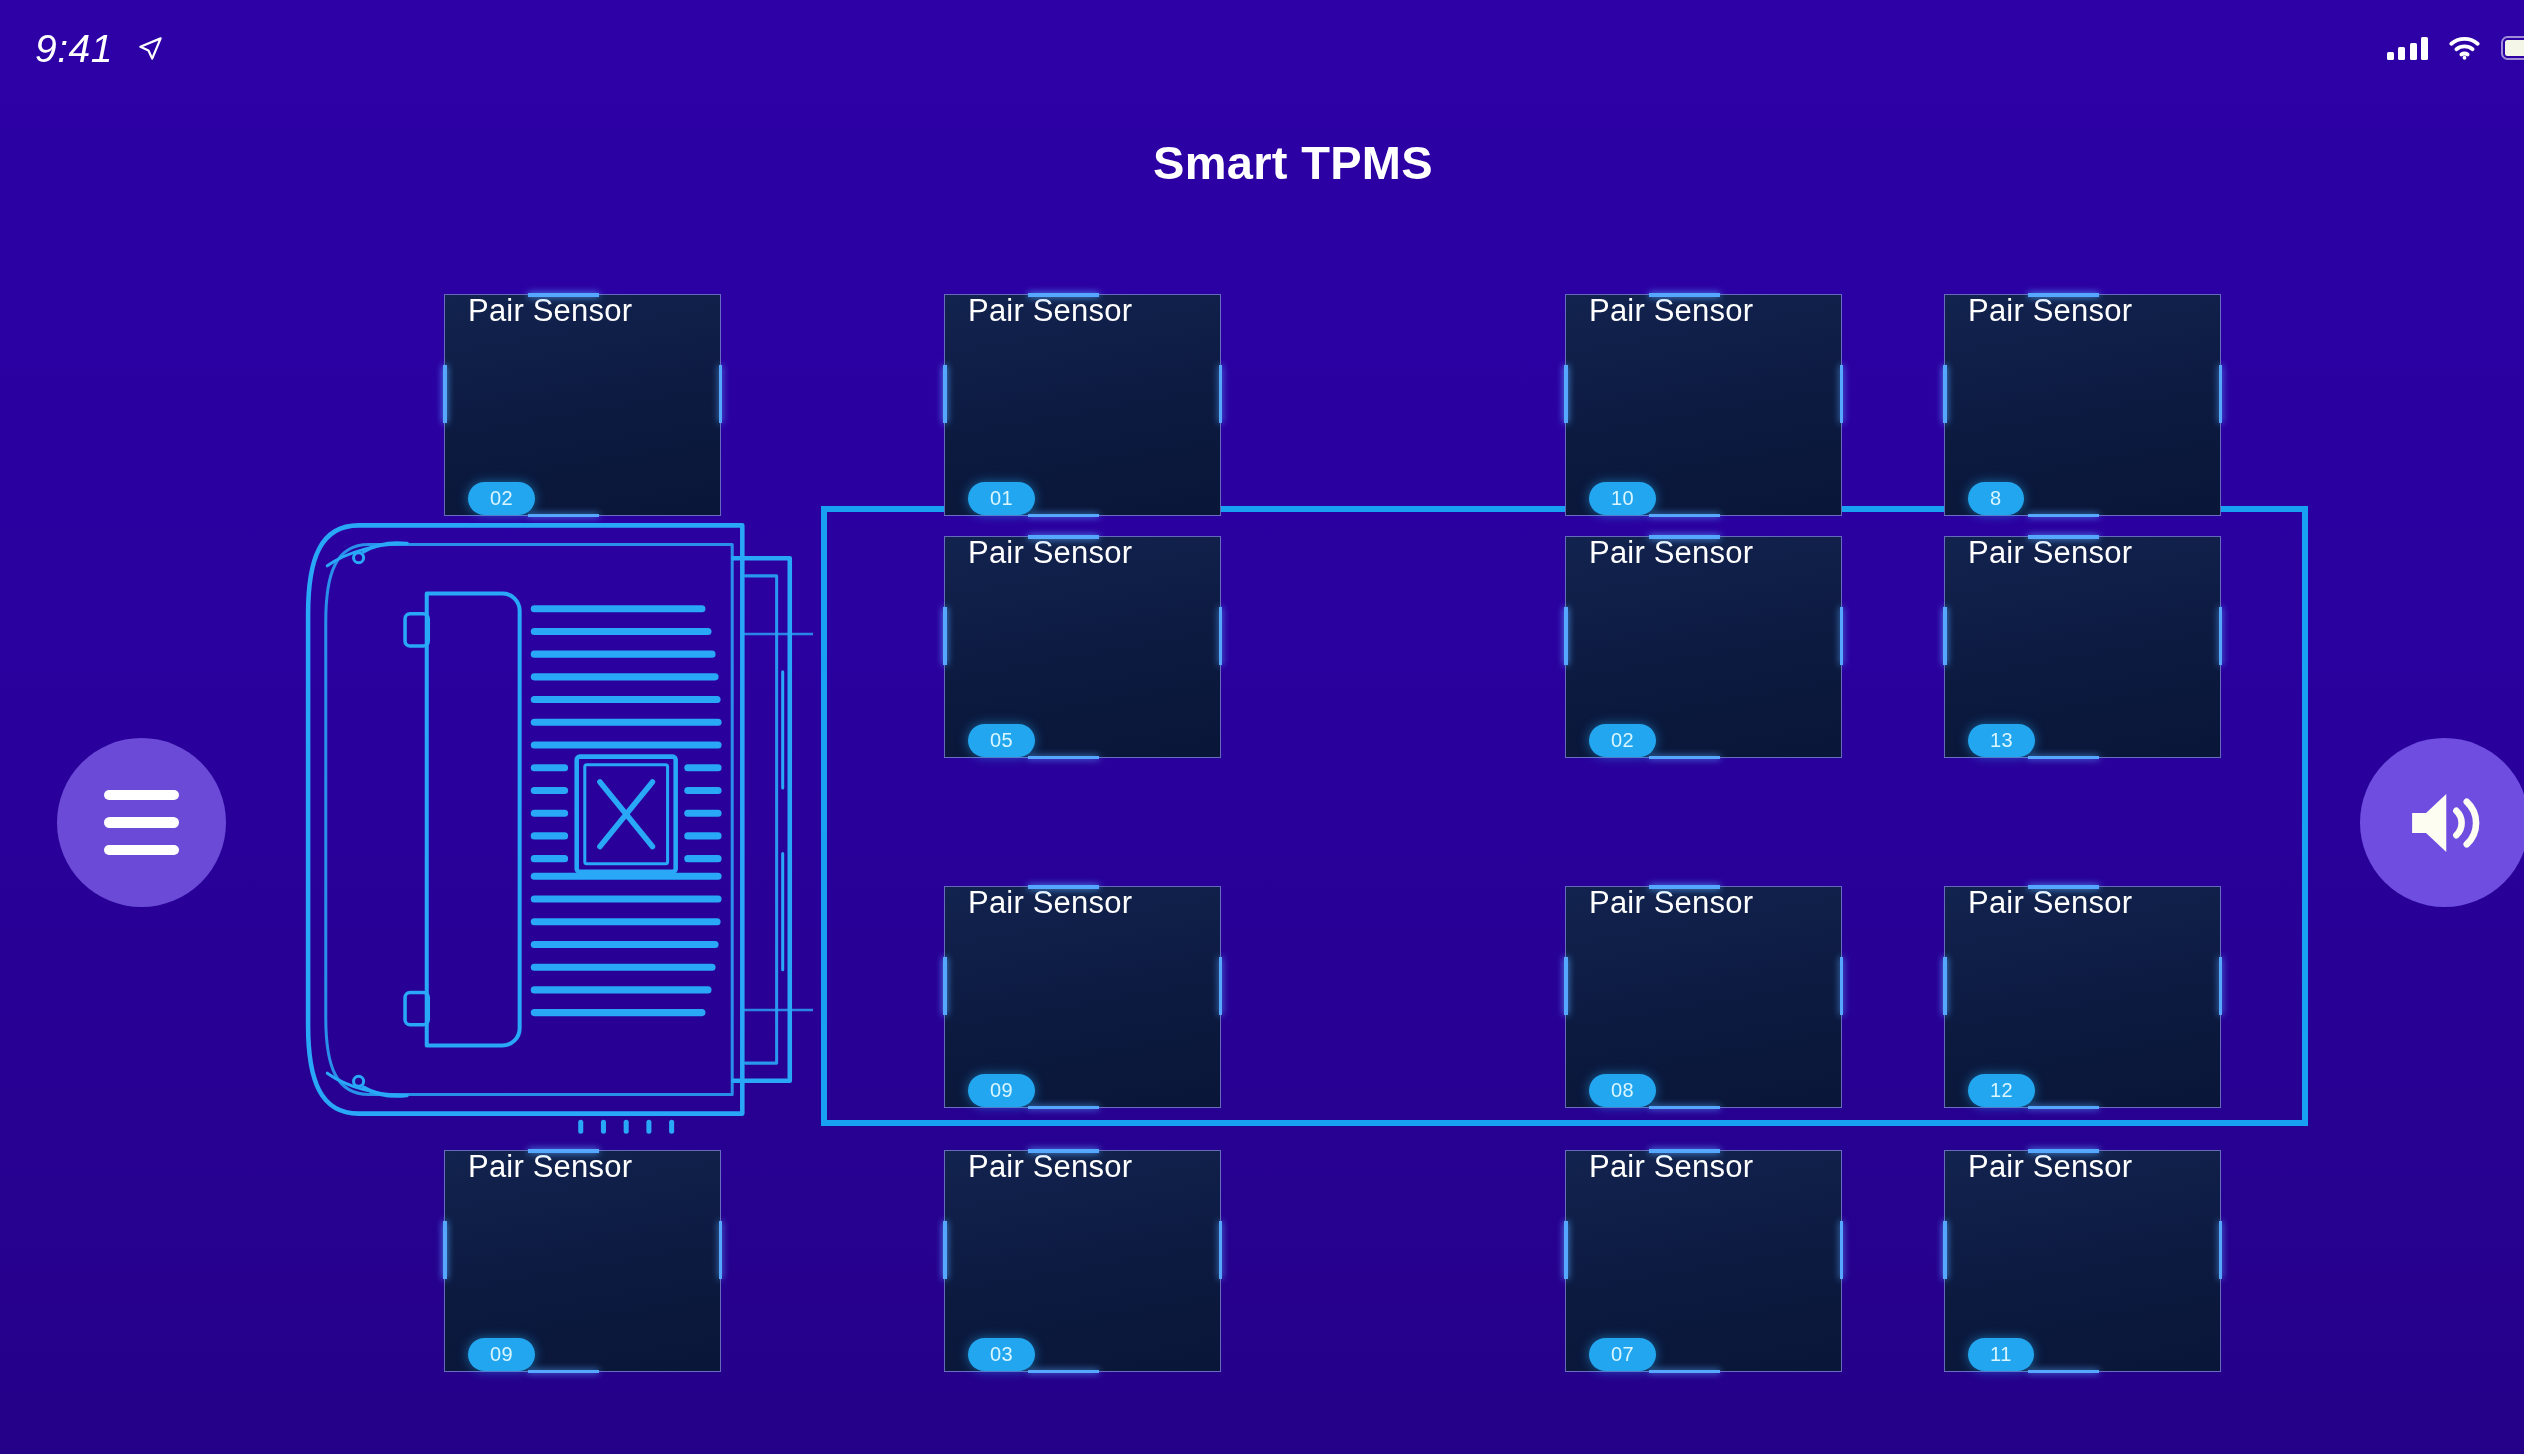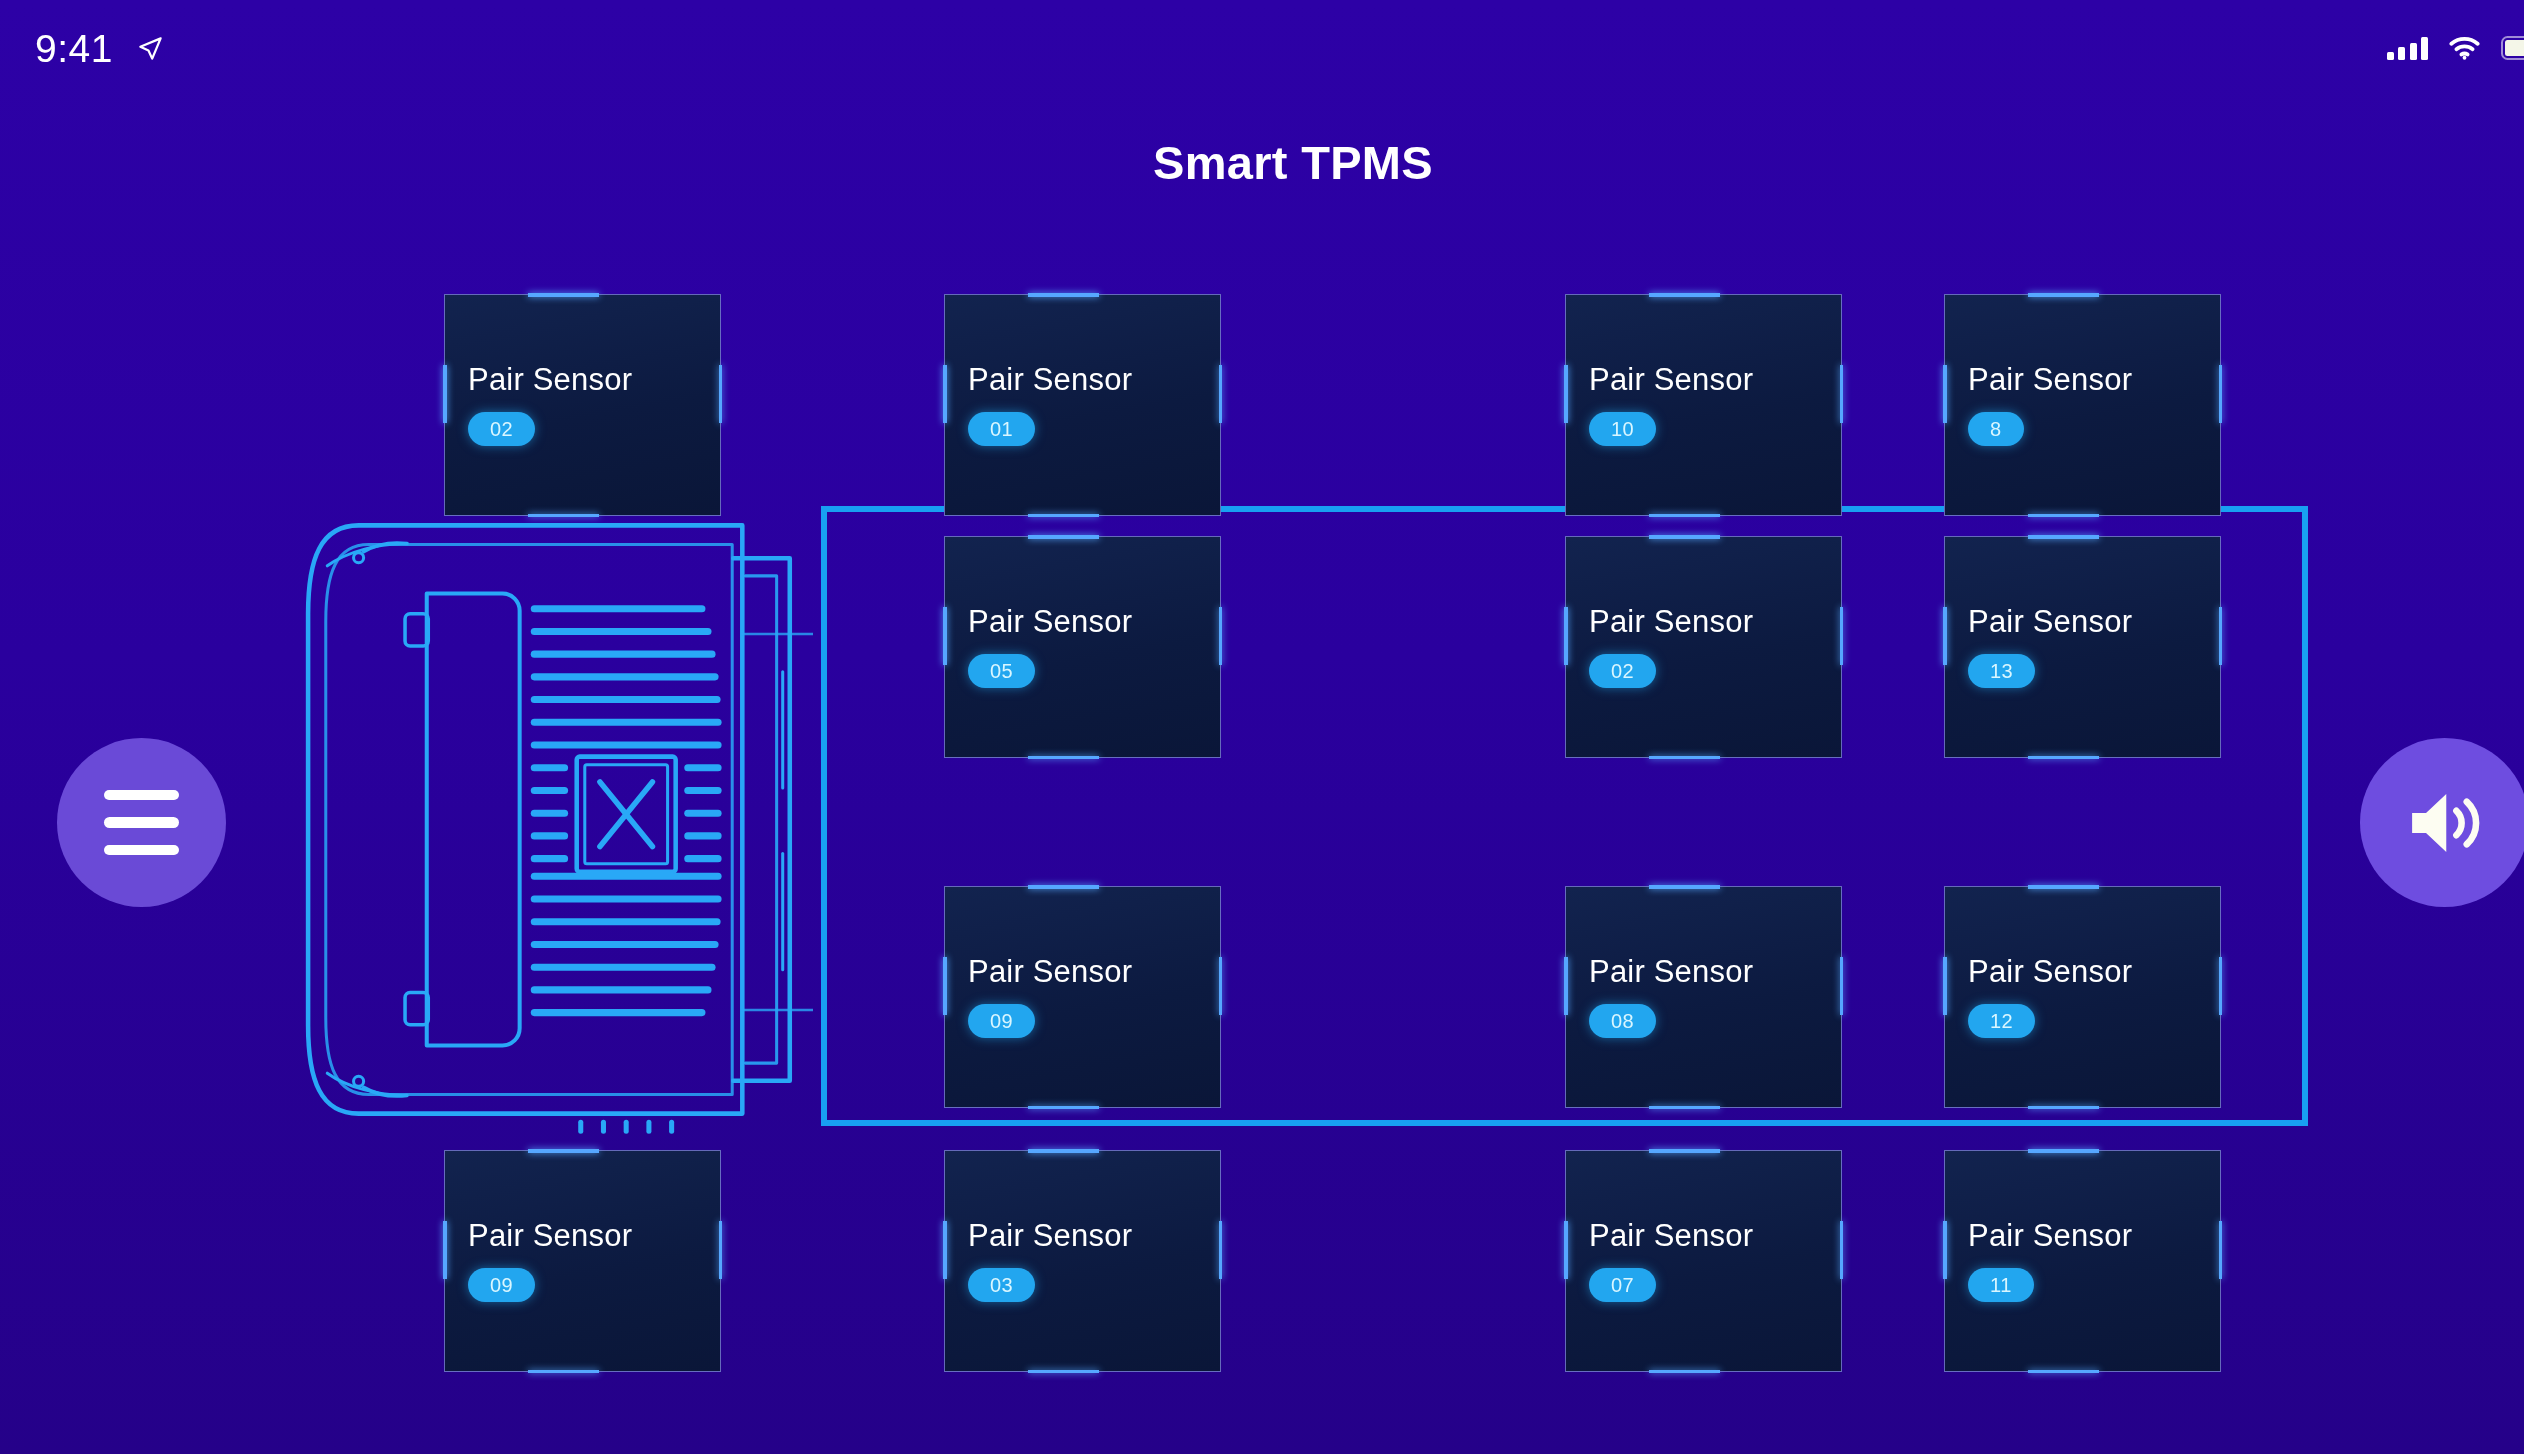--- a/index.html
+++ b/index.html
@@ -16,21 +16,21 @@
     overflow:hidden;
   }
 
   
   .statusbar{
     position:absolute;top:0;left:0;right:0;height:96px;
     display:flex;align-items:center;justify-content:space-between;
     padding:0 35px;box-sizing:border-box;
     z-index:40;
   }
-  .sb-left{display:flex;align-items:center;gap:24px;}
+  .sb-left{display:flex;align-items:center;gap:24px;font-style:italic;}
   .sb-time{
     color:#ffffff;font-size:39px;font-weight:400;letter-spacing:0.5px;
     line-height:1;
   }
   .loc-arrow{width:27px;height:27px;display:block;}
   .sb-right{display:flex;align-items:center;gap:21px;}
   .bars{display:flex;align-items:flex-end;gap:4.5px;height:23px;}
   .bars i{display:block;width:7px;background:#fff;border-radius:1.5px;}
   .bars i:nth-child(1){height:8px;}
   .bars i:nth-child(2){height:12.6px;}
@@ -87,21 +87,21 @@
   .truck svg{display:block;width:100%;height:100%;}
 
   
   .card{
     position:absolute;
     width:277px;height:222px;
     background:linear-gradient(170deg,#12234f 0%,#0c1a40 55%,#0a1638 100%);
     border:1.5px solid rgba(150,150,255,.65);
     box-sizing:border-box;
     z-index:20;
-    display:flex;flex-direction:column;justify-content:center;
+    display:flex;flex-direction:column;justify-content:space-between;
     padding-left:23px;
   }
   
   .card .acc{position:absolute;background:#56a7ff;box-shadow:0 0 7px #56a7ff;}
   .card .acc.t{top:-2px;left:30%;width:26%;height:3.5px;}
   .card .acc.b{bottom:-2px;left:30%;width:26%;height:3.5px;}
   .card .acc.l{left:-2px;top:32%;width:3.5px;height:26%;}
   .card .acc.r{right:-2px;top:32%;width:3.5px;height:26%;}
 
   .card-label{

